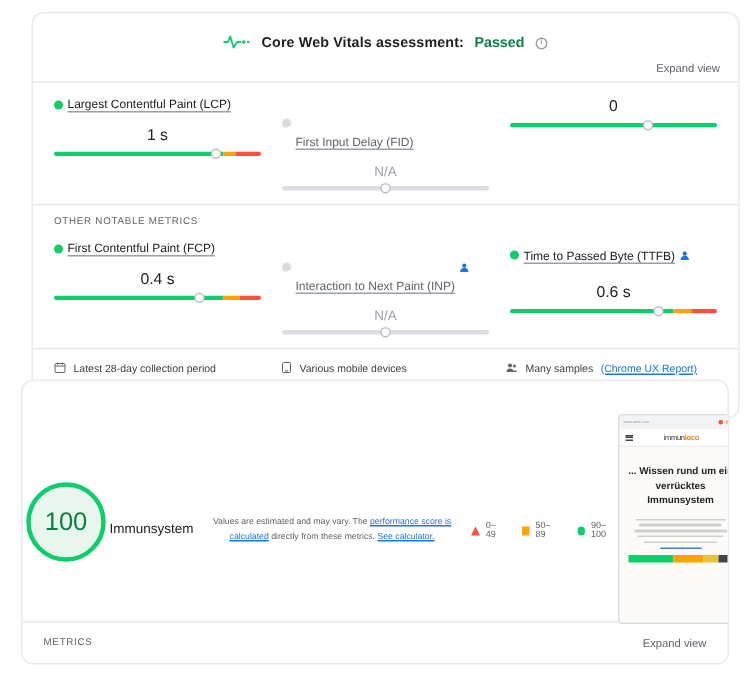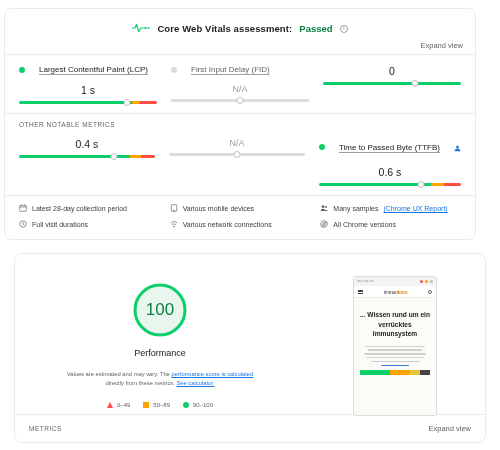--- a/index.html
+++ b/index.html
@@ -7,21 +7,21 @@
     width: 500px; height: 450px;
     background: #ffffff;
     font-family: "Liberation Sans", sans-serif;
     color: #202124;
     overflow: hidden;
   }
   .page { width: 500px; height: 450px; position: relative; background:#fff; }
 
   
   .crux-card {
-    position: absolute; left: 4px; top: 8px; width: 472px;
+    position: absolute; left: 21px; top: 8px; width: 472px;
     border: 1px solid #e8eaed; border-radius: 8px; background: #fff;
   }
   .crux-header {
     height: 32px; display: flex; align-items: center; justify-content: center;
     gap: 7px; padding-top: 6px;
   }
   .pulse-icon { width: 18px; height: 12px; display:block; }
   .crux-title { font-size: 9.5px; font-weight: bold; color: #202124; letter-spacing: .1px; }
   .crux-pass { font-size: 9.5px; color: #0b8043; font-weight: bold; }
   .info-circ {
@@ -33,29 +33,29 @@
   .expand-row { display:flex; justify-content:flex-end; padding: 0 12px 4px 0; }
   .expand-link { font-size: 7.5px; color: #5f6368; cursor: pointer; }
 
   .divider { height:1px; background:#e8eaed; width:100%; }
 
   .metrics-grid {
     display: grid; grid-template-columns: 1fr 1fr 1fr;
     padding: 10px 14px 6px 14px; column-gap: 14px;
   }
   .metric { display:flex; flex-direction:column; }
-  .metric-head { display:flex; align-items:center; gap:14px; margin-bottom: 10px; }
+  .metric-head { display:flex; align-items:center; gap:3px; margin-bottom: 10px; }
   .dot { width:6px; height:6px; border-radius:50%; flex:none; }
   .dot.good { background:#0cce6b; }
   .dot.na { background:#dadce0; }
   .metric-name {
     font-size: 8px; color:#202124; text-decoration: underline;
     text-decoration-color:#9aa0a6; text-underline-offset:2px; white-space:nowrap;
   }
-  .metric-name.na { color:#5f6368; }
+  .metric-name.na { color:#5f6368;margin-top:25px; }
   .person-icon { width:7px; height:7px; flex:none; }
 
   .metric-value { font-size: 10.5px; text-align:center; margin-bottom: 2px; color:#202124;}
   .metric-value.na { color:#9aa0a6; font-size:9px; }
 
   .bar-wrap { position:relative; height: 9px; }
   .bar { position:absolute; left:0; right:0; top:3px; height:2.5px; border-radius:2px; overflow:hidden; display:flex; }
   .seg { height:100%; }
   .bar.empty { background:#dadce0; }
   .handle {
@@ -79,21 +79,21 @@
   }
   .diag-check { width:11px; height:11px; }
   .diag-text { font-size: 8.5px; color:#202124; }
 
   
   .lh-card {
     position:absolute; left:14px; top:253px; width:472px; height:190px;
     border:1px solid #e8eaed; border-radius:8px; background:#fff; overflow:hidden;
   }
   .lh-inner { display:flex; height:160px; }
-  .gauge-col { flex:1; display:flex; flex-direction:column; align-items:center; justify-content:flex-start; padding-top:27px;}
+  .gauge-col { flex:1; display:flex; flex-direction:row; align-items:center; justify-content:flex-start; padding-top:27px;}
   .gauge { position:relative; width:58px; height:58px; }
   .gauge-num {
     position:absolute; inset:0; display:flex; align-items:center; justify-content:center;
     font-size:17px; color:#0b8043; font-family:"Liberation Sans", sans-serif;
   }
   .gauge-label { font-size:9px; color:#202124; margin-top:9px; }
   .gauge-note { font-size:5.8px; color:#5f6368; text-align:center; width:200px; margin-top:12px; line-height:1.6;}
   .gauge-note a { color:#1a73e8; text-decoration:underline; }
   .legend { display:flex; gap:13px; margin-top:13px; align-items:center; }
   .legend-item { display:flex; align-items:center; gap:4px; font-size:6px; color:#5f6368; }
@@ -194,32 +194,46 @@
       </div>
     </div>
 
     <div class="divider"></div>
 
     <div class="other-label">OTHER NOTABLE METRICS</div>
 
     <div class="metrics-grid">
 
       <div class="metric">
+        <div class="metric-head">
+          <span class="dot good"></span>
+          <span class="metric-name">First Contentful Paint (FCP)</span>
+        </div>
         <div class="metric-value">0.4 s</div>
         <div class="bar-wrap">
           <div class="bar">
             <span class="seg" style="width:82%;background:#0cce6b"></span>
             <span class="seg" style="width:8%;background:#ffa400"></span>
             <span class="seg" style="width:10%;background:#ff4e42"></span>
           </div>
           <div class="handle" style="left:70%"></div>
         </div>
       </div>
 
       <div class="metric">
+        <div class="metric-head">
+          <span class="dot na"></span>
+          <span class="metric-name na">Interaction to Next Paint (INP)</span>
+          <span>
+            <svg class="person-icon" viewBox="0 0 10 10">
+                <circle cx="5" cy="3" r="2" fill="#1a73e8"></circle>
+                <path d="M1 9 a4 4 0 0 1 8 0z" fill="#1a73e8"></path>
+              </svg>
+          </span>
+        </div>
         <div class="metric-value na">N/A</div>
         <div class="bar-wrap">
           <div class="bar empty"></div>
           <div class="handle" style="left:50%"></div>
         </div>
       </div>
 
       <div class="metric">
         <div class="metric-head">
           <span class="dot good"></span>
@@ -314,21 +328,21 @@
     <div class="lh-inner">
 
       <div class="gauge-col">
         <div class="gauge">
           <svg width="58" height="58" viewBox="0 0 58 58">
             <circle cx="29" cy="29" r="25" fill="#e8f6ee"></circle>
             <circle cx="29" cy="29" r="25" fill="none" stroke="#0cce6b" stroke-width="3" stroke-dasharray="157 157" stroke-dashoffset="0" transform="rotate(-90 29 29)"></circle>
           </svg>
           <div class="gauge-num">100</div>
         </div>
-        <div class="gauge-label">Performance</div>
+        <div class="gauge-label">Immunsystem</div>
 
         <div class="gauge-note">
           <span>Values are estimated and may vary. The </span><a href="#">performance score is calculated</a><span> directly from these metrics. </span><a href="#">See calculator.</a>
         </div>
 
         <div class="legend">
           <div class="legend-item">
             <span class="tri"></span>
             <span>0–49</span>
           </div>

